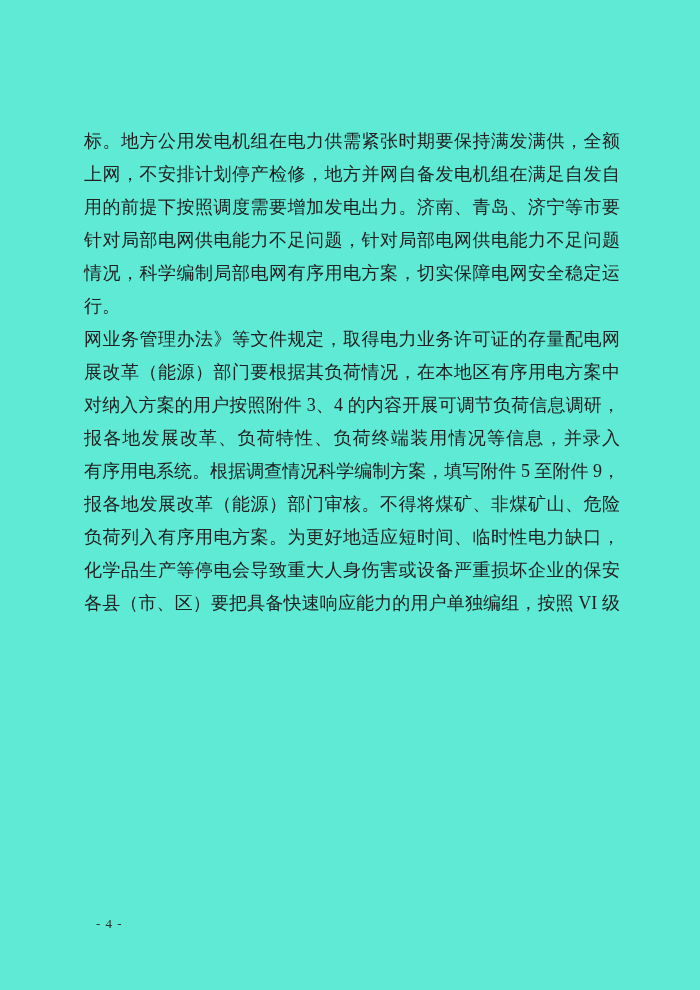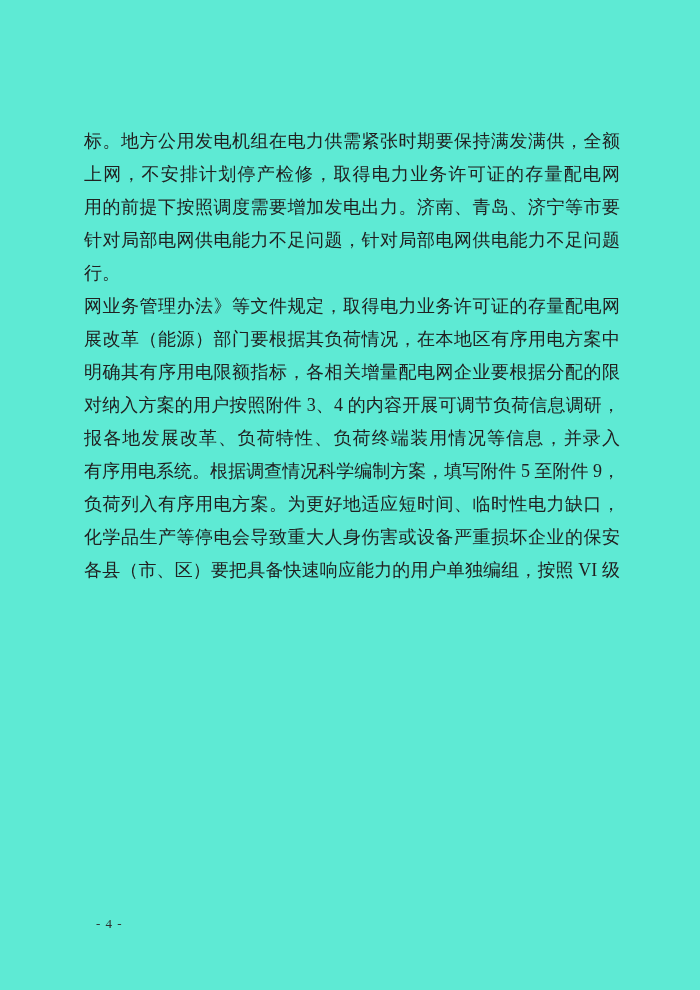--- a/index.html
+++ b/index.html
@@ -48,28 +48,29 @@
     color: #2e2e2e;
     letter-spacing: 1px;
   }
 </style>
 </head>
 <body>
 
 <div class="page">
   <div class="textblock">
     <div class="line">标。地方公用发电机组在电力供需紧张时期要保持满发满供，全额</div>
-    <div class="line">上网，不安排计划停产检修，取得电力业务许可证的存量配电网</div>
+    <div class="line">上网，不安排计划停产检修，地方并网自备发电机组在满足自发自</div>
     <div class="line">用的前提下按照调度需要增加发电出力。济南、青岛、济宁等市要</div>
     <div class="line">针对局部电网供电能力不足问题，针对局部电网供电能力不足问题</div>
+    <div class="line">情况，科学编制局部电网有序用电方案，切实保障电网安全稳定运</div>
     <div class="line end">行。</div>
     <div class="line">网业务管理办法》等文件规定，取得电力业务许可证的存量配电网</div>
     <div class="line">展改革（能源）部门要根据其负荷情况，在本地区有序用电方案中</div>
-    <div class="line">明确其有序用电限额指标，各相关增量配电网企业要根据分配的限</div>
     <div class="line">对纳入方案的用户按照附件 3、4 的内容开展可调节负荷信息调研，</div>
     <div class="line">报各地发展改革、负荷特性、负荷终端装用情况等信息，并录入</div>
     <div class="line">有序用电系统。根据调查情况科学编制方案，填写附件 5 至附件 9，</div>
+    <div class="line">报各地发展改革（能源）部门审核。不得将煤矿、非煤矿山、危险</div>
     <div class="line">负荷列入有序用电方案。为更好地适应短时间、临时性电力缺口，</div>
     <div class="line">化学品生产等停电会导致重大人身伤害或设备严重损坏企业的保安</div>
     <div class="line">各县（市、区）要把具备快速响应能力的用户单独编组，按照 VI 级</div>
   </div>
   <div class="footer">- 4 -</div>
 </div>
 
 </body></html>

